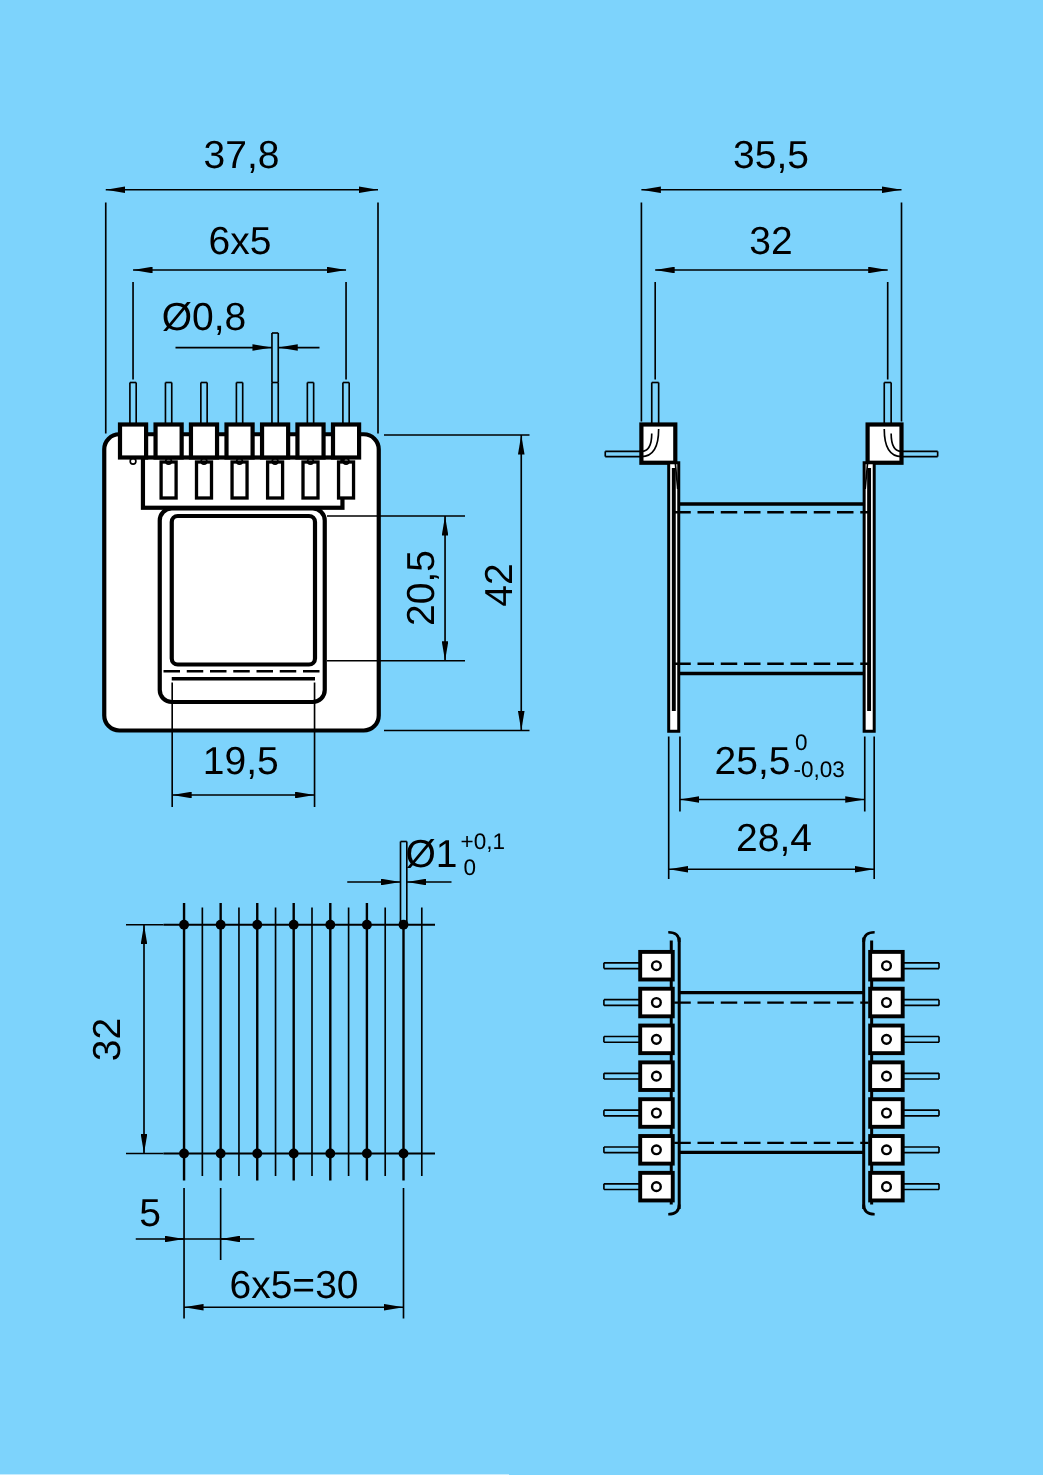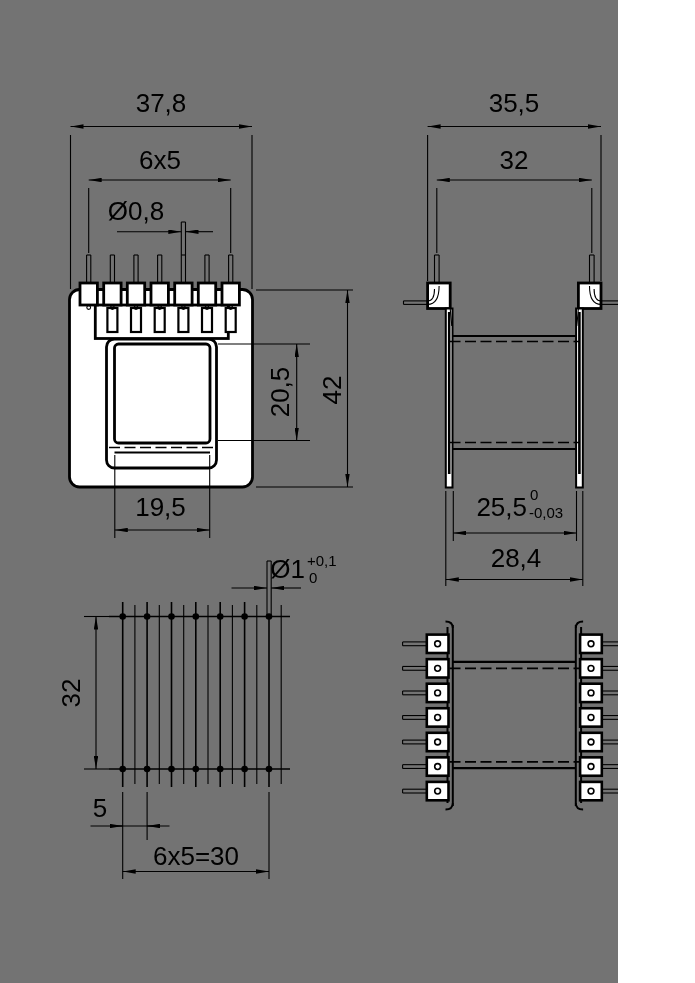--- a/index.html
+++ b/index.html
@@ -1,16 +1,16 @@
 <!DOCTYPE html>
 <html><head>
 <meta charset="utf-8">
 <style>
   html,body{margin:0;padding:0;background:#ffffff;}
-  .stage{width:618px;height:983px;background:#737373;position:relative;overflow:hidden;
+  .stage{width:695px;height:983px;background:#7dd3fc;position:relative;overflow:hidden;
          font-family:"Liberation Sans", sans-serif;}
   svg{display:block;}
   .cf {stroke:#000;fill:#fff;stroke-width:2.8;}
   .cf2{stroke:#000;fill:#fff;stroke-width:2.2;}
   .c2 {stroke:#000;fill:none;stroke-width:2.2;}
   .mid{stroke:#000;fill:none;stroke-width:1.6;}
   .thin{stroke:#000;fill:none;stroke-width:1.1;}
   .thin2{stroke:#000;fill:none;stroke-width:1.3;}
   .dash{stroke:#000;fill:none;stroke-width:1.6;stroke-dasharray:11 4.5;}
   .dim {stroke:#000;fill:none;stroke-width:1.1;}

